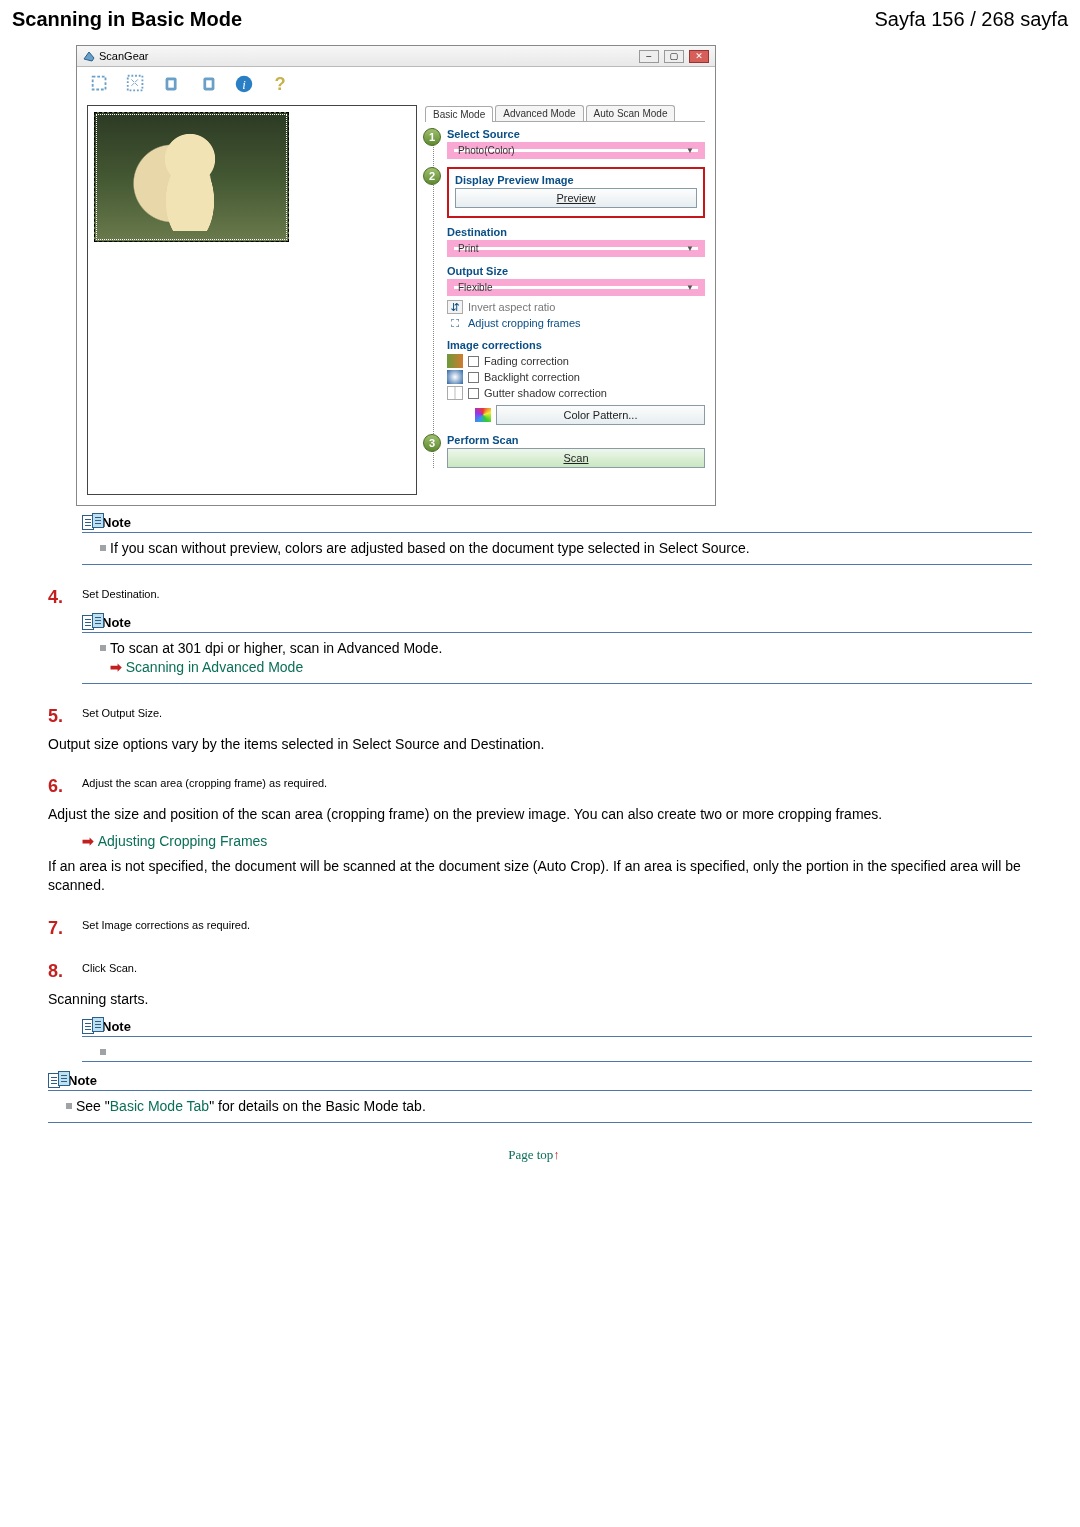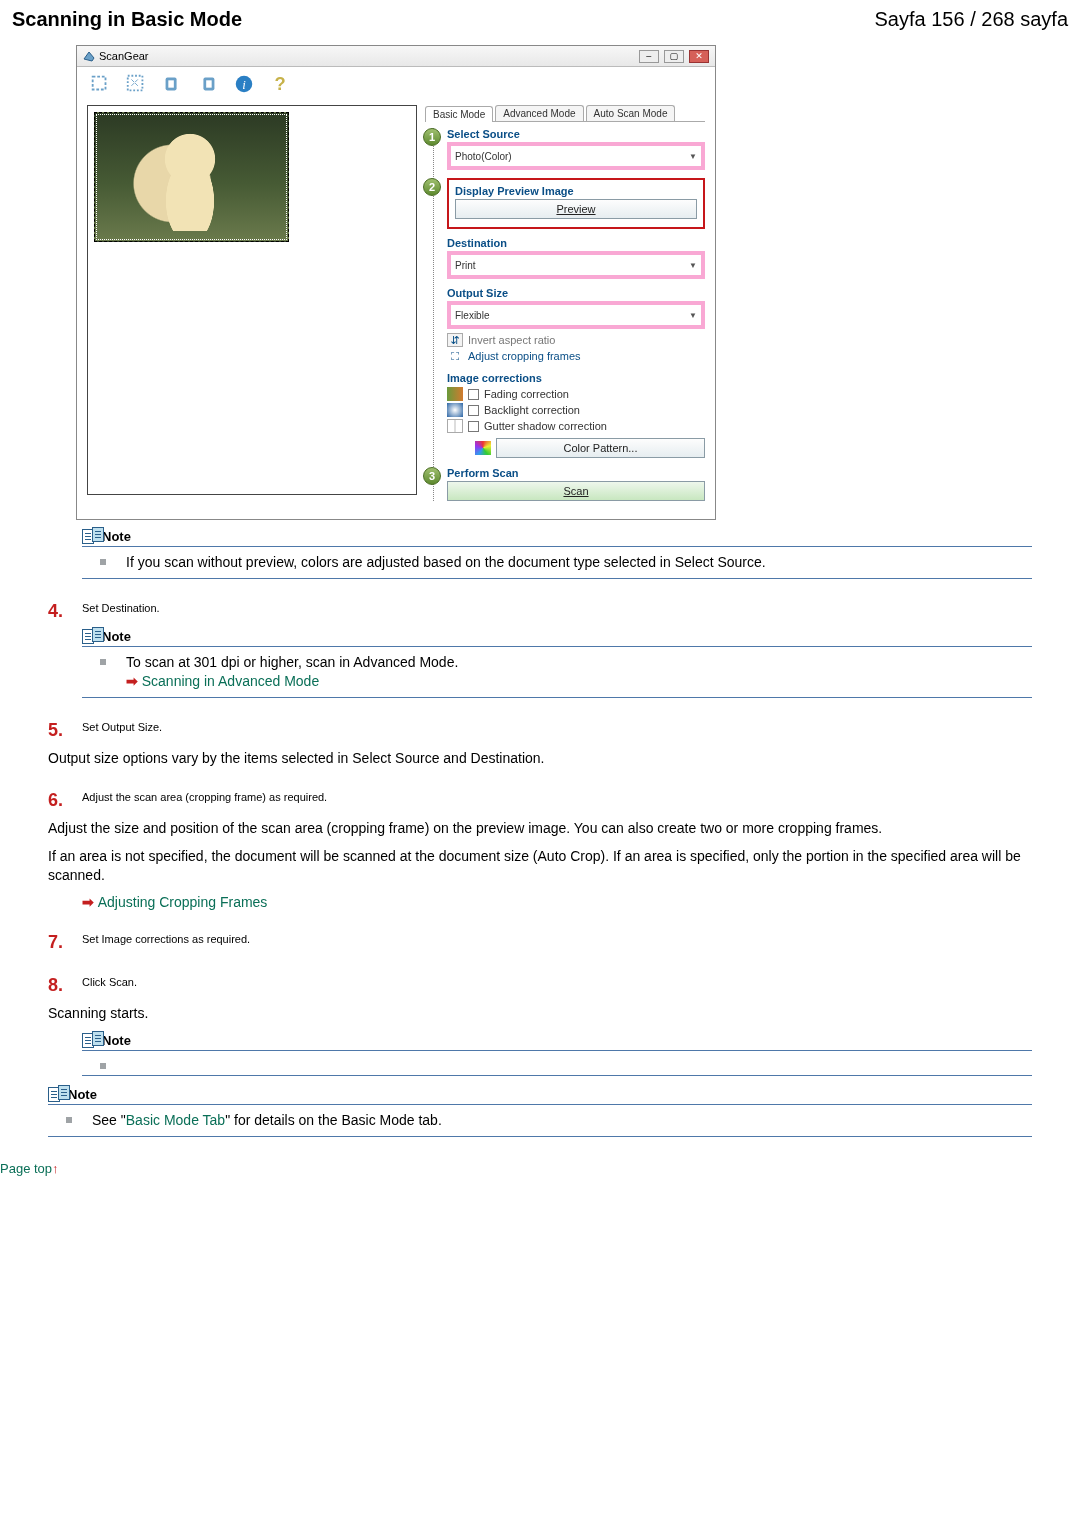--- a/index.html
+++ b/index.html
@@ -30,21 +30,21 @@
     position:absolute; left:55px; top:18px; width:80px; height:100px;
     background:
       radial-gradient(circle at 50% 28%, #f2e3b5 0 30%, transparent 31%),
       radial-gradient(ellipse at 50% 70%, #f2e3b5 0 42%, transparent 43%);
   }
   .rhs { flex:1; font-size:11px; color:#014b84; }
   .tabs { display:flex; border-bottom:1px solid #aaa; margin-bottom:6px; }
   .tab { border:1px solid #aaa; border-bottom:none; padding:2px 7px; background:#f5f5f5; color:#333; font-size:10px; margin-right:2px; border-radius:3px 3px 0 0;text-align:right; }
   .tab.active { background:#fff; position:relative; top:1px; }
   .sect-label { color:#0a4e86; font-weight:bold; font-size:11px; margin-bottom:2px; }
-  .field { border:4px solid #f9a8d4; background:#fff; color:#333; padding:1px 4px; height:28px; line-height:15px; display:flex; justify-content:space-between; align-items:center; font-size:10px;gap:22px; }
+  .field { border:7px solid #f9a8d4; background:#fff; color:#333; padding:1px 4px; height:17px; line-height:15px; display:flex; justify-content:space-between; align-items:center; font-size:10px;gap:22px; }
   .field .arrow { font-size:8px; color:#555; }
   .group { padding-left: 22px; margin-bottom:8px; position:relative; }
   .step-badge { position:absolute; left:-2px; top:0; width:18px; height:18px; border-radius:50%; background:linear-gradient(#9fbf6f,#5e8a2f); color:#fff; font-weight:bold; font-size:11px; display:flex; align-items:center; justify-content:center; border:1px solid #4a6d24; }
   .redbox { border:2px solid #c6161a; padding:5px 6px 8px 6px; }
   .btn { border:1px solid #8a9ba5; background:linear-gradient(#fdfdfd,#e6edf0); padding:2px 8px; text-align:center; color:#222; font-size:11px; height:20px; display:flex; align-items:center; justify-content:center; }
   .link { color:#0a4e86; }
   .chk-row { display:flex; align-items:center; gap:5px; padding:1px 0; }
   .chkbox { width:11px; height:11px; border:1px solid #777; background:#fff; }
   .mini-icon { width:16px; height:14px; display:inline-flex; align-items:center; justify-content:center; }
   .bottom-btns { display:flex; justify-content:space-between; padding:6px 10px 8px 10px; }
@@ -56,31 +56,31 @@
     display:inline-flex; align-items:flex-end; vertical-align:bottom; margin-right:4px;
   }
   .note-icon .sheet {
     width:12px; height:15px; background:#fff; border:1px solid #2a5f8a;
     display:inline-block; position:relative; margin-right:-4px;
   }
   .note-icon .sheet::before { content:""; position:absolute; left:2px; right:2px; top:3px; height:1px; background:#2a5f8a; box-shadow:0 3px 0 #2a5f8a, 0 6px 0 #2a5f8a; }
   .note-icon .sheet.front { background:#bfe0ee; z-index:1; position:relative; top:-2px; left:2px; }
   .note-label { font-weight:bold; font-size:13px; }
   .note-block hr, .hr { border:none; border-top:1px solid #4e78a9; margin:2px 0; }
-  .note-bullet { display:flex; gap:20px; padding:4px 0 4px 18px; font-size:14px; line-height:1.35; }
+  .note-bullet { display:flex; gap:4px; padding:4px 0 4px 18px; font-size:14px; line-height:1.35; }
   .note-bullet .sq { width:6px; height:6px; background:#9fa3a6; margin-top:6px; flex:none; }
 
   .numstep { display:flex; gap:10px; margin:22px 0 6px 0; }
   .numstep .num { color:#c41f1f; font-weight:bold; font-size:18px; min-width:24px; }
   .numstep .txt { font-size:11px; padding-top:1px; }
   .indent { margin-left: 34px; }
   .body-para { font-size:14px; line-height:1.4; margin:8px 0; }
   .arrow-link { color:#0a6f57; }
   .arrow-link .arw { color:#c41f1f; font-weight:bold; margin-right:4px; }
-  .pagetop { text-align:left; color:#0a6f57; font-size:13px; padding:22px 12px 30px 0; }
+  .pagetop { text-align:center; color:#0a6f57; font-size:13px; padding:22px 12px 30px 0;font-family:Liberation Serif, serif; }
   .pagetop .up { color:#c41f1f; }
 </style>
 </head>
 <body>
 
 <div class="header-row">
   <div class="header-title">Scanning in Basic Mode</div>
   <div class="header-page">Sayfa 156 / 268 sayfa</div>
 </div>
 
@@ -267,22 +267,22 @@
       <div class="num">5.</div>
       <div class="txt">Set Output Size.</div>
     </div>
   <div class="indent body-para">Output size options vary by the items selected in Select Source and Destination.</div>
 
   <div class="numstep">
       <div class="num">6.</div>
       <div class="txt">Adjust the scan area (cropping frame) as required.</div>
     </div>
   <div class="indent body-para">Adjust the size and position of the scan area (cropping frame) on the preview image. You can also create two or more cropping frames.</div>
+  <div class="indent arrow-link"><span class="arw">➡</span><span>Adjusting Cropping Frames</span></div>
   <div class="indent body-para">If an area is not specified, the document will be scanned at the document size (Auto Crop). If an area is specified, only the portion in the specified area will be scanned.</div>
-  <div class="indent arrow-link"><span class="arw">➡</span><span>Adjusting Cropping Frames</span></div>
 
   <div class="numstep">
       <div class="num">7.</div>
       <div class="txt">Set Image corrections as required.</div>
     </div>
 
   <div class="numstep">
       <div class="num">8.</div>
       <div class="txt">Click Scan.</div>
     </div>

